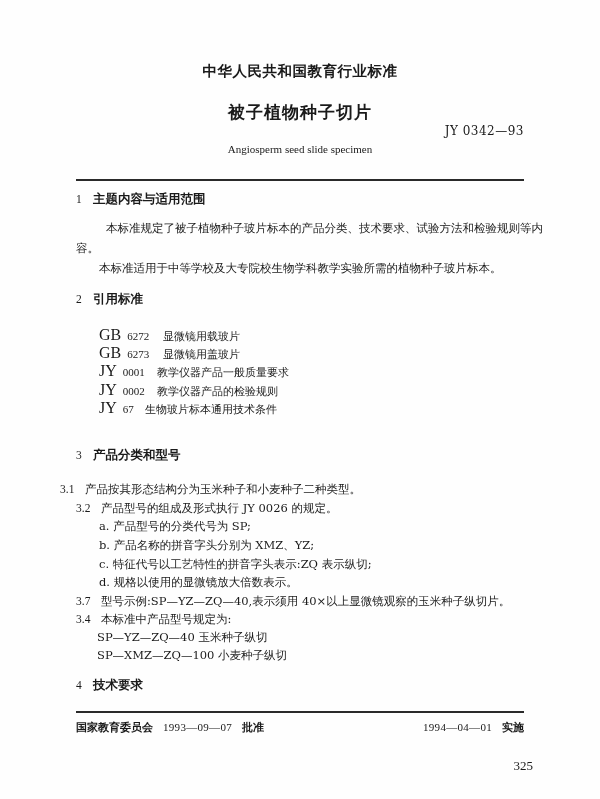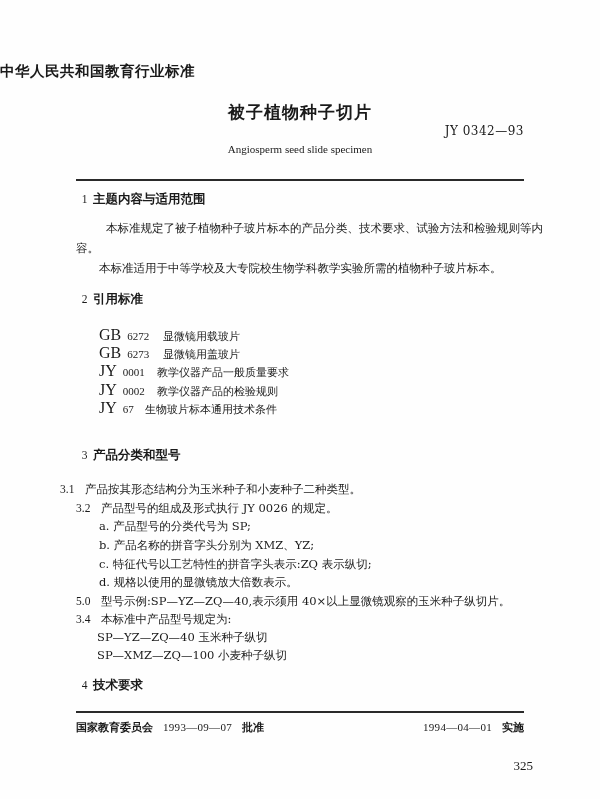--- a/index.html
+++ b/index.html
@@ -1,23 +1,23 @@
 <!DOCTYPE html>
 <html><head>
 <meta charset="utf-8">
 <style>
   html, body { margin: 0; padding: 0; }
   body {
     width: 600px; height: 799px; background: #fefefe; position: relative; overflow: hidden;
     font-family: "DejaVu Serif", "Liberation Serif", serif; color: #1a1a1a;
   }
   .abs { position: absolute; white-space: nowrap; }
-  .hei { font-family: "DejaVu Sans", "Liberation Sans", sans-serif; font-weight: bold; text-align: center; }
+  .hei { font-family: "DejaVu Sans", "Liberation Sans", sans-serif; font-weight: bold; }
   .song { font-family: "DejaVu Serif", "Liberation Serif", serif; }
-  .std-header { left: 0; width: 600px; text-align: left; top: 62px; font-size: 14.5px; letter-spacing: 0.5px; }
+  .std-header { left: 0; width: 600px; text-align: center; top: 62px; font-size: 14.5px; letter-spacing: 0.5px; }
   .doc-title { left: 0; width: 600px; text-align: center; top: 101px; font-size: 17px; letter-spacing: 1px; }
   .doc-code { right: 76px; top: 124px; font-size: 12px; letter-spacing: 0.5px; }
   .doc-en { left: 0; width: 600px; text-align: center; top: 143px; font-size: 11px; font-family: "Liberation Serif", serif; }
   .rule { position: absolute; left: 76px; width: 448px; height: 1.5px; background: #2a2a2a; }
   .sec-head { font-size: 12.5px; }
   .sec-num { display: inline-block; width: 17px; font-weight: normal; font-family: "Liberation Serif", serif; font-size: 11.5px; }
   .body-text { font-size: 11.5px; }
   .ref-row { font-size: 11px; }
   .ref-code { display: inline-block; }
   .ref-code .prefix { font-family: Liberation Serif, serif; font-size: 16px; margin-top: 16px; }
@@ -72,21 +72,21 @@
   <span class="clause-num">3.1</span><span>产品按其形态结构分为玉米种子和小麦种子二种类型。</span>
 </div>
 <div class="abs body-text song" style="left:76px; top:501px;">
   <span class="clause-num">3.2</span><span>产品型号的组成及形式执行 JY  0026 的规定。</span>
 </div>
 <div class="abs body-text song" style="left:99px; top:519px;">a. 产品型号的分类代号为 SP;</div>
 <div class="abs body-text song" style="left:99px; top:538px;">b. 产品名称的拼音字头分别为 XMZ、YZ;</div>
 <div class="abs body-text song" style="left:99px; top:557px;">c. 特征代号以工艺特性的拼音字头表示:ZQ 表示纵切;</div>
 <div class="abs body-text song" style="left:99px; top:575px;text-align:center;">d. 规格以使用的显微镜放大倍数表示。</div>
 <div class="abs body-text song" style="left:76px; top:594px;">
-  <span class="clause-num">5.0</span><span>型号示例:SP—YZ—ZQ—40,表示须用 40×以上显微镜观察的玉米种子纵切片。</span>
+  <span class="clause-num">3.7</span><span>型号示例:SP—YZ—ZQ—40,表示须用 40×以上显微镜观察的玉米种子纵切片。</span>
 </div>
 <div class="abs body-text song" style="left:76px; top:612px;">
   <span class="clause-num">3.4</span><span>本标准中产品型号规定为:</span>
 </div>
 <div class="abs body-text song" style="left:97px; top:630px;">SP—YZ—ZQ—40 玉米种子纵切</div>
 <div class="abs body-text song" style="left:97px; top:648px;">SP—XMZ—ZQ—100 小麦种子纵切</div>
 
 <div class="abs sec-head hei" style="left:76px; top:677px;">
   <span class="sec-num">4</span><span>技术要求</span>
 </div>

